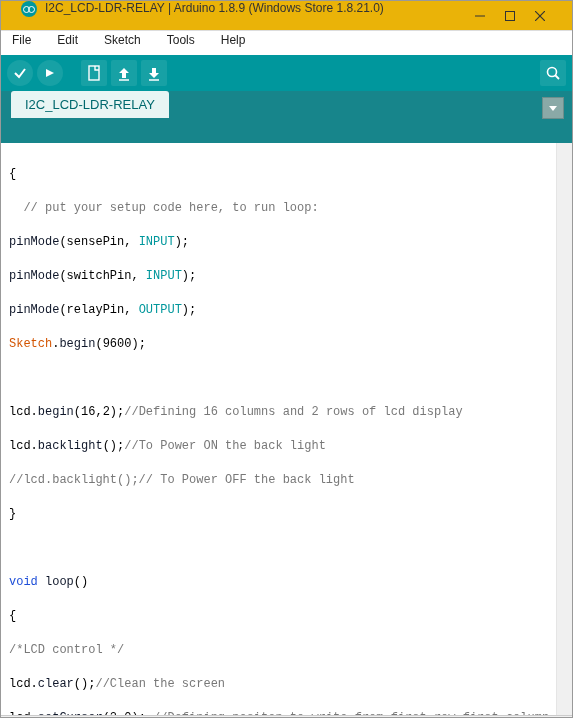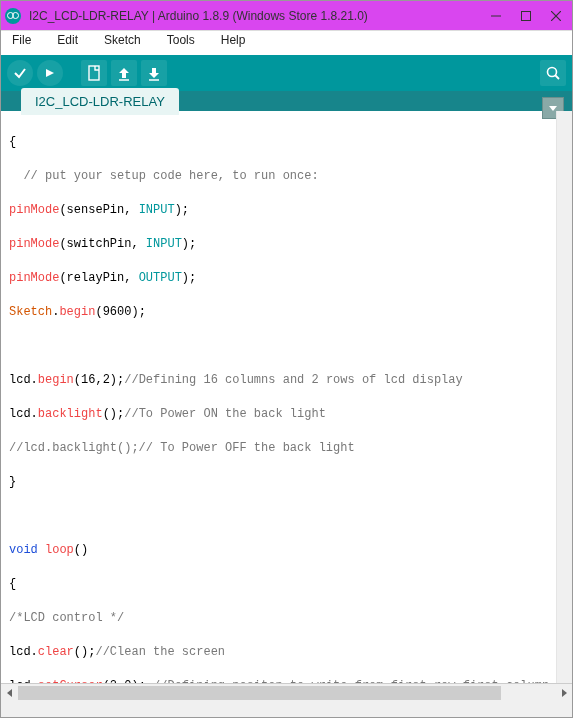--- a/index.html
+++ b/index.html
@@ -8,24 +8,23 @@
     font-family: "Segoe UI", Tahoma, sans-serif;
     font-size: 12px;
     background: #f0f0f0;
     width: 573px;
     height: 718px;
     overflow: hidden;
     border: 1px solid #999;
   }
   .titlebar {
     height: 30px;
-    background: #d946ef;
-    display: flex;
-    align-items: center;
-    padding: 0 4px;
+    background: #eab308;
+    display: flex;
+    padding: 0 20px;
     border-bottom: 1px solid #ddd;
   }
   .titlebar .logo {
     width: 16px; height: 16px;
     background: #00979d;
     border-radius: 50%;
     position: relative;
     margin-right: 8px;
     flex-shrink: 0;
   }
@@ -62,25 +61,25 @@
     width: 26px; height: 26px;
     background: #17a1a5;
     border-radius: 2px;
     display: flex; align-items: center; justify-content: center;
     color: #fff;
   }
   .toolbar .tbtn.round { border-radius: 50%; }
   .toolbar .spacer { flex: 1; }
   .toolbar svg { display: block; }
   .tabbar {
-    height: 20px;
+    height: 52px;
     background: #17858b;
     display: flex;
-    align-items: center;
-    padding: 0 20px;
+    align-items: flex-start;
+    padding: 0 10px;
     position: relative;
   }
   .tabbar .tab {
     background: #e8f5f4;
     color: #00686d;
     padding: 6px 14px;
     border-radius: 3px 3px 0 0;
     font-size: 13px;
     font-family: "Segoe UI", sans-serif;
     margin-bottom: 0px;
@@ -105,21 +104,21 @@
     padding: 6px 8px 6px 8px;
     font-family: Consolas, "Courier New", monospace;
     font-size: 12px;
     line-height: 17px;
     white-space: pre;
     color: #000;
     position: relative;
   }
   .editor .line { min-height: 17px; }
   .c-comment { color: #787878; }
-  .c-func { color: #ef4444; }
+  .c-func { color: #0f172a; }
   .c-type { color: #1d4ed8; }
   .c-const { color: #00979c; margin-top: 12px; }
   .c-obj { color: #d35400; }
   .hscroll {
     height: 18px;
     background: #f0f0f0;
     border-top: 1px solid #ccc;
     display: flex;
     align-items: center;
   }
@@ -213,21 +212,21 @@
   <div class="dropdown">
     <svg width="10" height="10">
         <polygon points="1,3 9,3 5,8" fill="#fff"></polygon>
       </svg>
   </div>
 </div>
 
 <div class="editor-wrap">
   <div class="editor">
 <div class="line"><span>{</span></div>
-<div class="line"><span>  </span><span class="c-comment">// put your setup code here, to run once:</span></div>
+<div class="line"><span>  </span><span class="c-comment">// put your setup code here, to run loop:</span></div>
 <div class="line"><span class="c-func">pinMode</span><span>(sensePin, </span><span class="c-const">INPUT</span><span>);</span></div>
 <div class="line"><span class="c-func">pinMode</span><span>(switchPin, </span><span class="c-const">INPUT</span><span>);</span></div>
 <div class="line"><span class="c-func">pinMode</span><span>(relayPin, </span><span class="c-const">OUTPUT</span><span>);</span></div>
 <div class="line"><span class="c-obj">Sketch</span><span>.</span><span class="c-func">begin</span><span>(9600);</span></div>
 <div class="line"></div>
 <div class="line"><span>lcd.</span><span class="c-func">begin</span><span>(16,2);</span><span class="c-comment">//Defining 16 columns and 2 rows of lcd display</span></div>
 <div class="line"><span>lcd.</span><span class="c-func">backlight</span><span>();</span><span class="c-comment">//To Power ON the back light</span></div>
 <div class="line"><span class="c-comment">//lcd.backlight();// To Power OFF the back light</span></div>
 <div class="line"><span>}</span></div>
 <div class="line"></div>

